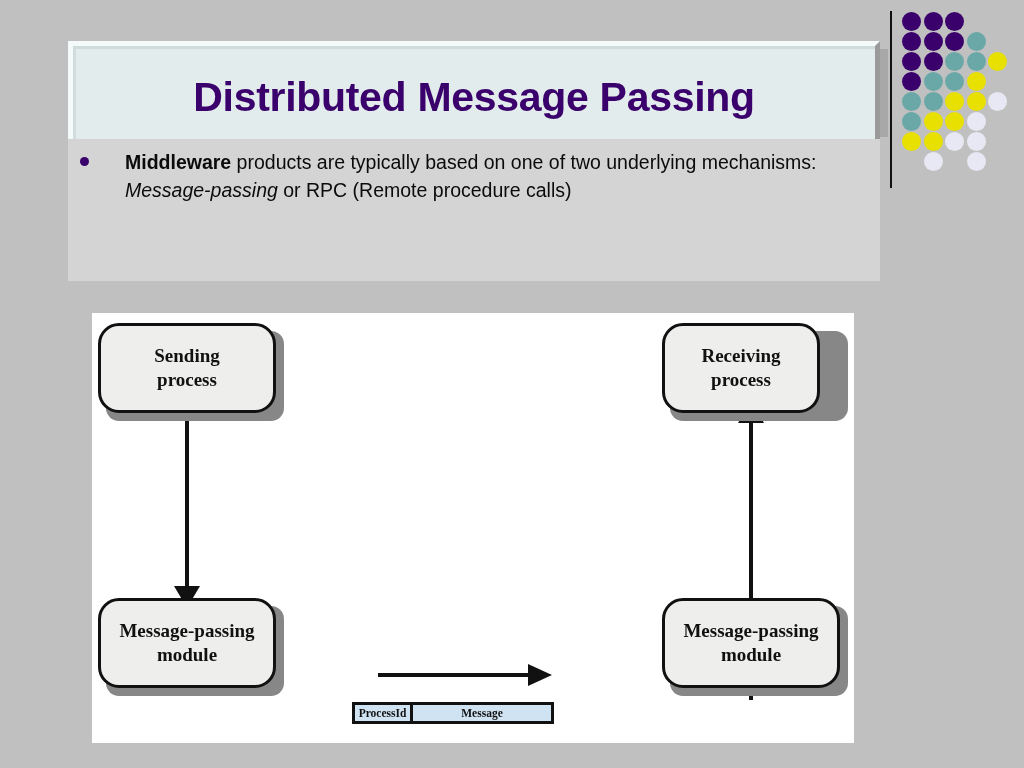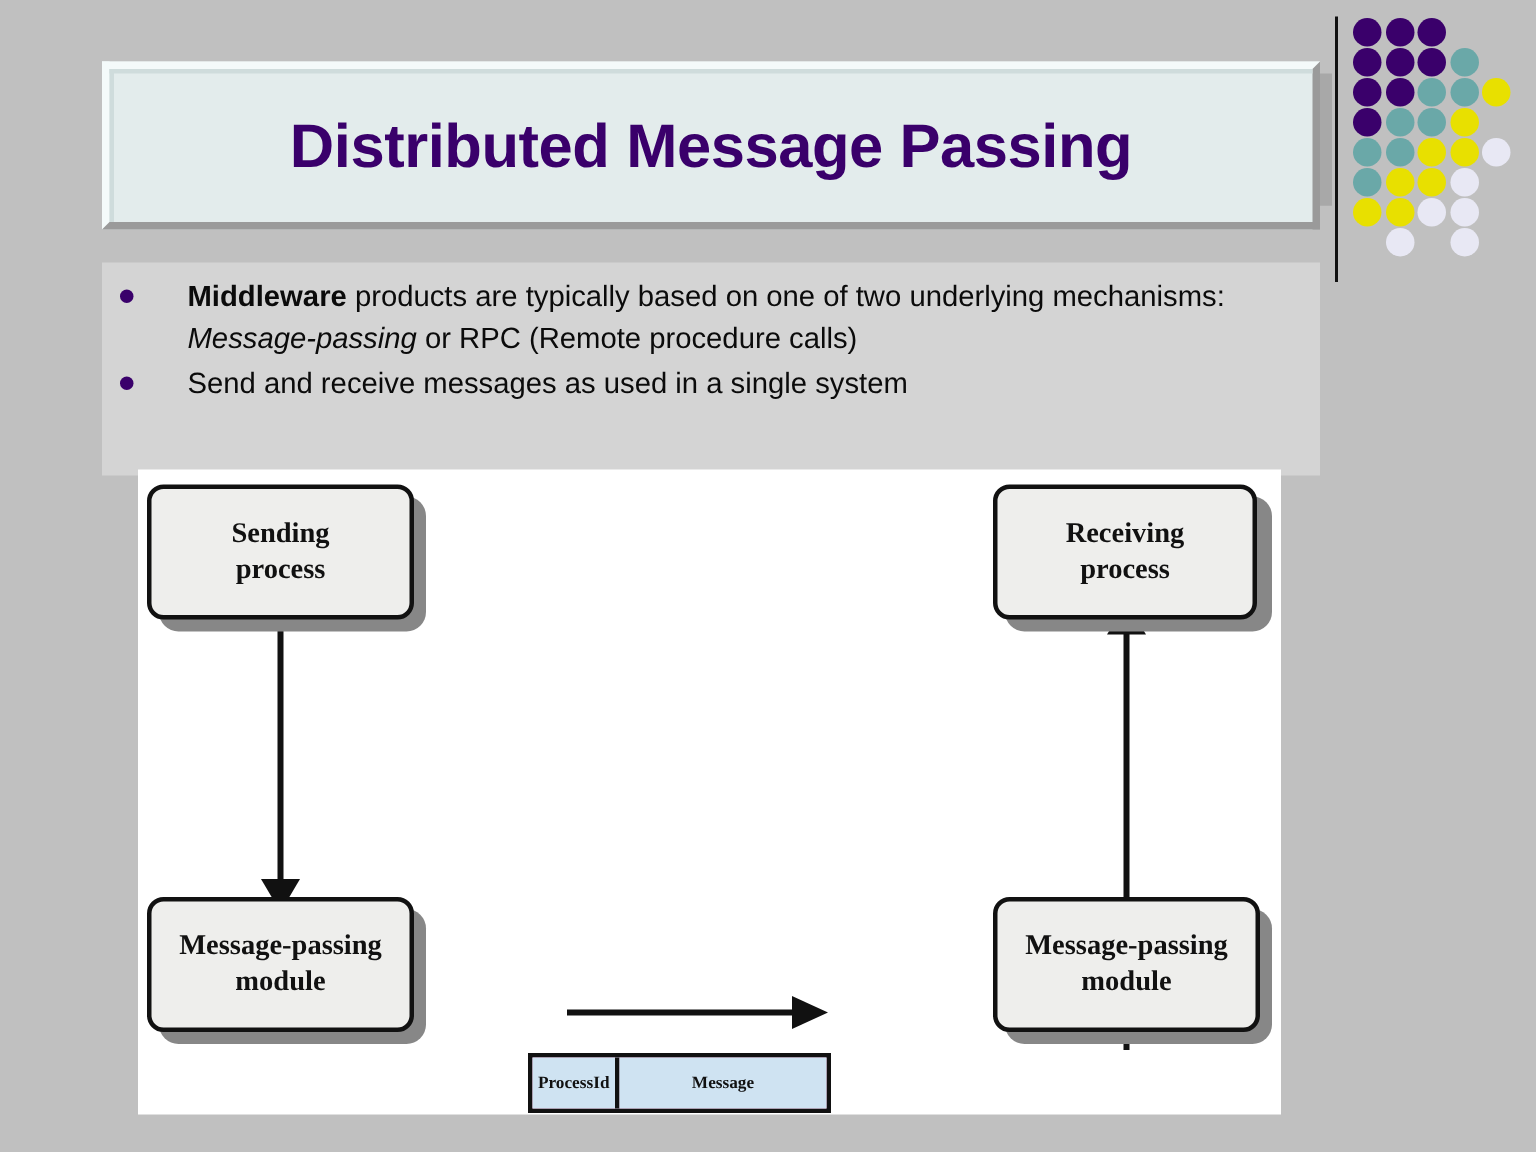--- a/index.html
+++ b/index.html
@@ -75,21 +75,20 @@
 
   
   #body-panel {
     position: absolute;
     left: 68px;
     top: 139px;
     width: 812px;
     height: 142px;
     background: #d4d4d4;
     box-sizing: border-box;
-    margin-top: 36px;
   }
   .bullet-row {
     position: absolute;
     display: flex;
     align-items: flex-start;
   }
   .bullet-dot {
     width: 9px;
     height: 9px;
     border-radius: 50%;
@@ -144,21 +143,21 @@
     height: 430px;
     background: #ffffff;
   }
 
   
   .proc-box {
     position: absolute;
     box-sizing: border-box;
     background: #eeeeec;
     border: 3px solid #111111;
-    border-radius: 11px;
+    border-radius: 21px;
     display: flex;
     flex-direction: column;
     align-items: center;
     justify-content: center;
     font-family: "Liberation Serif", serif;
     font-weight: bold;
     font-size: 19px;
     color: #111111;
     line-height: 1.26;
     text-align: center;
@@ -166,21 +165,21 @@
   }
   .proc-shadow {
     position: absolute;
     background: #878787;
     border-radius: 13px;
     z-index: 3;
   }
 
   #box-sending        { left: 6px;   top: 10px;  width: 178px; height: 90px; }
   #box-sending-sh     { left: 14px;  top: 18px;  width: 178px; height: 90px; }
-  #box-receiving      { left: 570px; top: 10px;  width: 176px; height: 90px; }
+  #box-receiving      { left: 570px; top: 10px;  width: 158px; height: 90px; }
   #box-receiving-sh   { left: 578px; top: 18px;  width: 178px; height: 90px; }
   #box-mpm-left       { left: 6px;   top: 285px; width: 178px; height: 90px; }
   #box-mpm-left-sh    { left: 14px;  top: 293px; width: 178px; height: 90px; }
   #box-mpm-right      { left: 570px; top: 285px; width: 178px; height: 90px; }
   #box-mpm-right-sh   { left: 578px; top: 293px; width: 178px; height: 90px; }
 
   
   .arrow-shaft-v {
     position: absolute;
     width: 4px;
@@ -224,25 +223,25 @@
     border-bottom: 11px solid transparent;
     border-left: 24px solid #111111;
     z-index: 2;
   }
 
   
   #msg-packet {
     position: absolute;
     left: 260px;
     top: 389px;
-    height: 40px;
+    height: 22px;
     display: flex;
     box-sizing: border-box;
     border: 3px solid #111111;
-    background: #f9a8d4;
+    background: #0f172a;
     z-index: 4;
     justify-content: center;
   }
   .packet-cell {
     display: flex;
     align-items: center;
     justify-content: center;
     font-family: "Liberation Serif", serif;
     font-weight: bold;
     font-size: 11.5px;
@@ -262,24 +261,20 @@
   <div id="page-title">Distributed Message Passing</div>
 </div>
 
 <div id="body-panel">
 
   <div class="bullet-row" id="bullet-1">
     <span class="bullet-dot"></span>
     <span class="bullet-text"><span class="b-bold">Middleware</span><span> products are typically based on one of two underlying mechanisms: </span><span class="b-ital">Message-passing</span><span> or RPC (Remote procedure calls)</span></span>
   </div>
 
-  <div class="bullet-row" id="bullet-2">
-    <span class="bullet-dot"></span>
-    <span class="bullet-text">Send and receive messages as used in a single system</span>
-  </div>
 
 
 </div>
 
 <div id="deco-line"></div>
 <div id="dot-grid">
     <div class="deco-dot" style="left: 0px; top: 0px; background: rgb(58, 0, 107);"></div>
     <div class="deco-dot" style="left: 21.5px; top: 0px; background: rgb(58, 0, 107);"></div>
     <div class="deco-dot" style="left: 43px; top: 0px; background: rgb(58, 0, 107);"></div>
     <div class="deco-dot" style="left: 0px; top: 20px; background: rgb(58, 0, 107);"></div>

